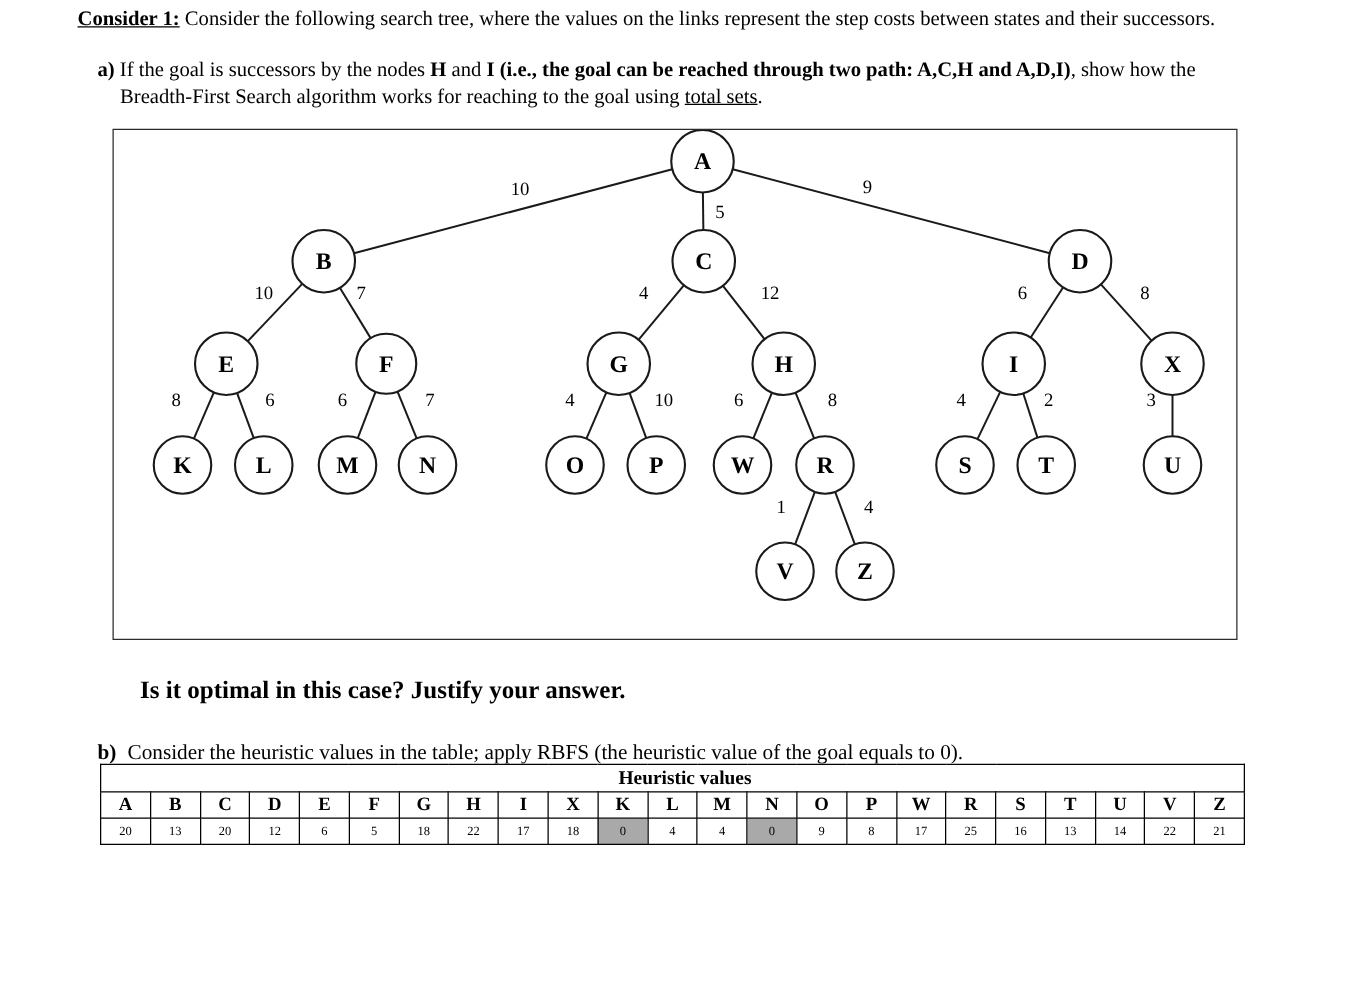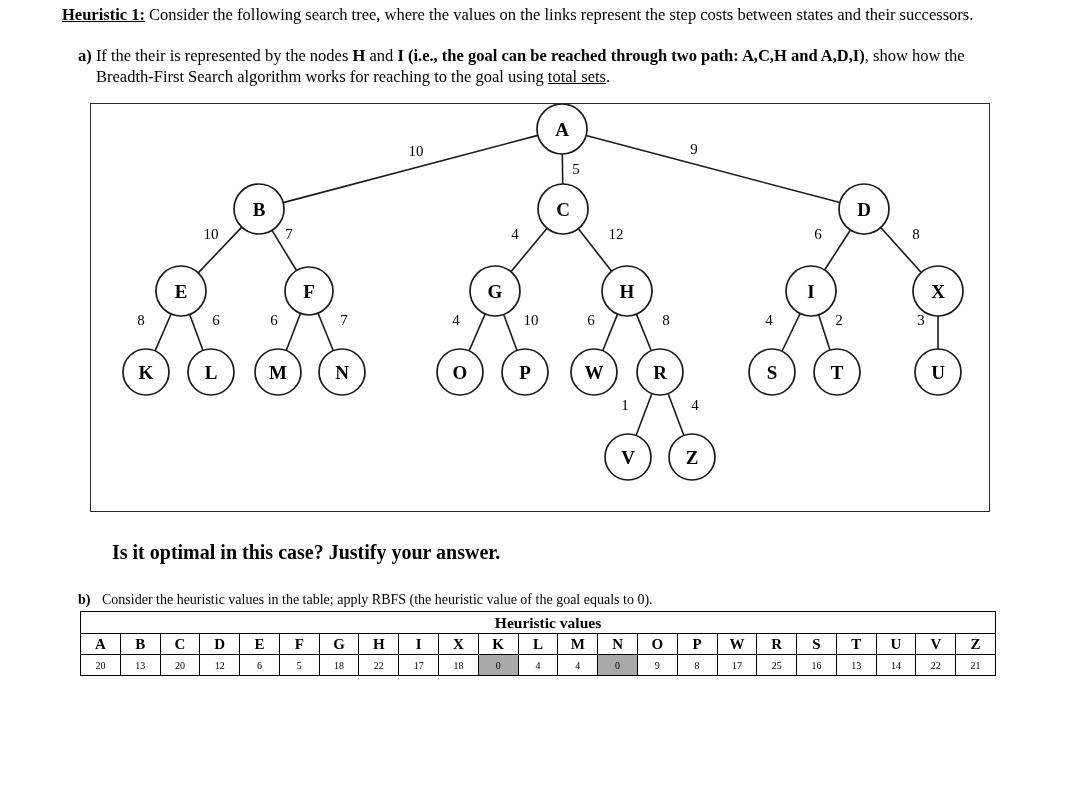--- a/index.html
+++ b/index.html
@@ -101,21 +101,21 @@
     top: 541px;
     font-size: 20px;
     font-weight: bold;
   }
 
   .part-b {
     position: absolute;
     left: 78px;
     top: 592px;
     width: 930px;
-    font-size: 14px;
+    font-size: 17px;
   }
   .part-b .marker {
     font-weight: bold;
     display: inline-block;
     width: 24px;
   }
 
   
   .heur-wrap {
     position: absolute;
@@ -166,27 +166,27 @@
     display: inline-block;
     width: 24px;
   }
 </style>
 </head>
 <body>
 
 <div class="page">
 
   <div class="q-block">
-    <span class="q-label">Heuristic 1:</span><span> Consider the following search tree, where the values on the links represent the step costs between states and their successors.</span>
+    <span class="q-label">Consider 1:</span><span> Consider the following search tree, where the values on the links represent the step costs between states and their successors.</span>
   </div>
 
   <div class="part-a">
     <span class="hang">
       <span class="marker">a)</span>
-      <span>If the their is represented by the nodes </span><b class="bold">H</b><span> and </span><b class="bold">I</b><b class="bold"> (i.e., the goal can be reached through two path: A,C,H and A,D,I)</b><span>, show how the Breadth-First Search algorithm works for reaching to the goal using </span><u class="ul">total sets</u><span>.</span>
+      <span>If the goal is successors by the nodes </span><b class="bold">H</b><span> and </span><b class="bold">I</b><b class="bold"> (i.e., the goal can be reached through two path: A,C,H and A,D,I)</b><span>, show how the Breadth-First Search algorithm works for reaching to the goal using </span><u class="ul">total sets</u><span>.</span>
     </span>
   </div>
 
   <div class="figure-frame">
     <svg width="896" height="405" viewBox="0 0 896 405">
       <g id="tree-edges">
           <line x1="446.8283112859902" y1="31.381964016900284" x2="192.17168871400983" y2="98.61803598309972" class="tree-edge"></line>
           <line x1="471.3124755887981" y1="49.99804710385204" x2="471.6875244112019" y2="80.00195289614797" class="tree-edge"></line>
           <line x1="495.1664658779432" y1="31.401712815349196" x2="748.8335341220568" y2="98.5982871846508" class="tree-edge"></line>
           <line x1="150.76965585006218" y1="123.11395154224233" x2="107.23034414993782" y2="168.88604845775768" class="tree-edge"></line>

